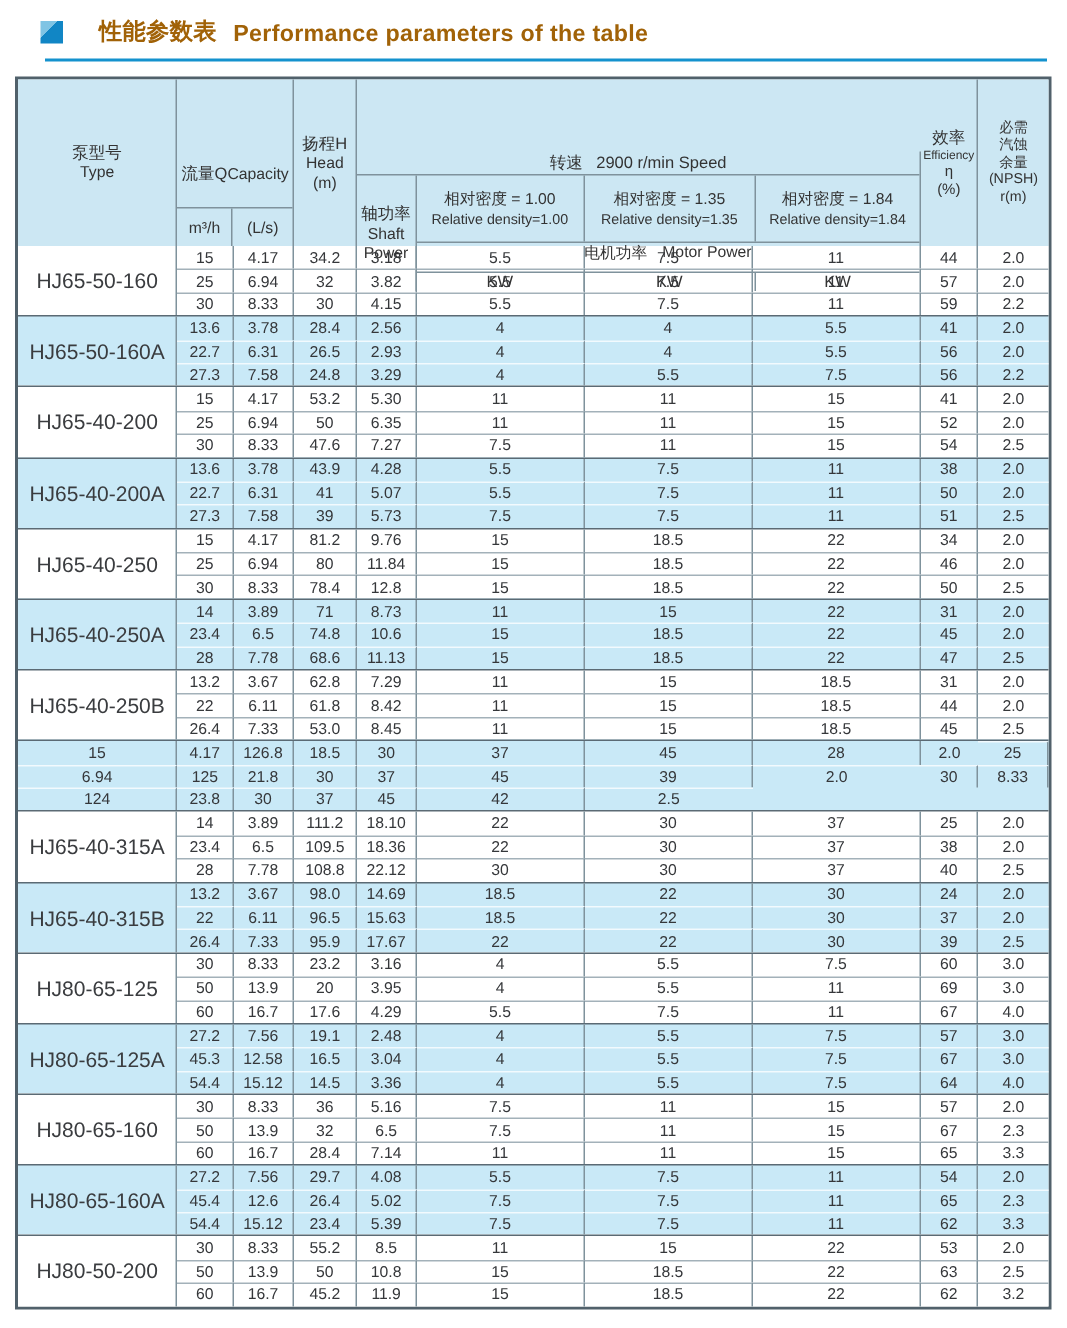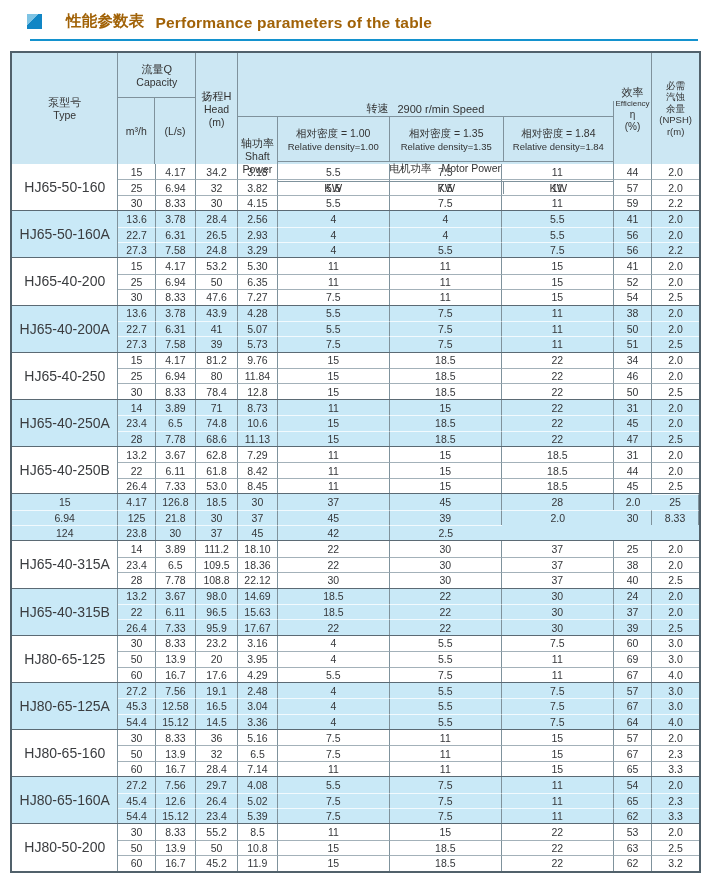--- a/index.html
+++ b/index.html
@@ -22,21 +22,21 @@
   .w-cap{width:11.3%;}
   .w-head{width:6.1%;}
   .w-speed{width:54.7%;margin-top:48px;}
   .w-eff{width:5.6%;}
   .w-npsh{width:6.8%;border-right:none;}
   .zh{font-size:11px;line-height:14px;}
   .en{font-size:10.5px;line-height:13px;}
   .sm{font-size:9.5px;line-height:11.5px;}
 
   .cap-block{display:flex;flex-direction:column;}
-  .cap-top{height:45px;border-bottom:1px solid #7f929c;display:flex;flex-direction:column;justify-content:center;align-items:center;box-sizing:border-box;}
+  .cap-top{height:45px;border-bottom:1px solid #7f929c;display:flex;justify-content:center;align-items:center;box-sizing:border-box;margin-top:41px;}
   .cap-units{flex:1;display:flex;}
   .cap-units>div{display:flex;align-items:center;justify-content:center;font-size:10.5px;box-sizing:border-box;}
   .u-m3h{width:47.8%;border-right:1px solid #7f929c;}
   .u-ls{width:52.2%;}
 
   .speed-block{display:flex;flex-direction:column;}
   .speed-top{height:21px;border-bottom:1px solid #7f929c;display:flex;align-items:center;justify-content:center;gap:9px;font-size:11px;box-sizing:border-box;}
   .speed-body{flex:1;display:flex;}
   .shaft-cell{width:10.6%;border-right:1px solid #7f929c;display:flex;flex-direction:column;justify-content:center;align-items:center;box-sizing:border-box;}
   .dens-wrap{flex:1;display:flex;flex-direction:column;}

